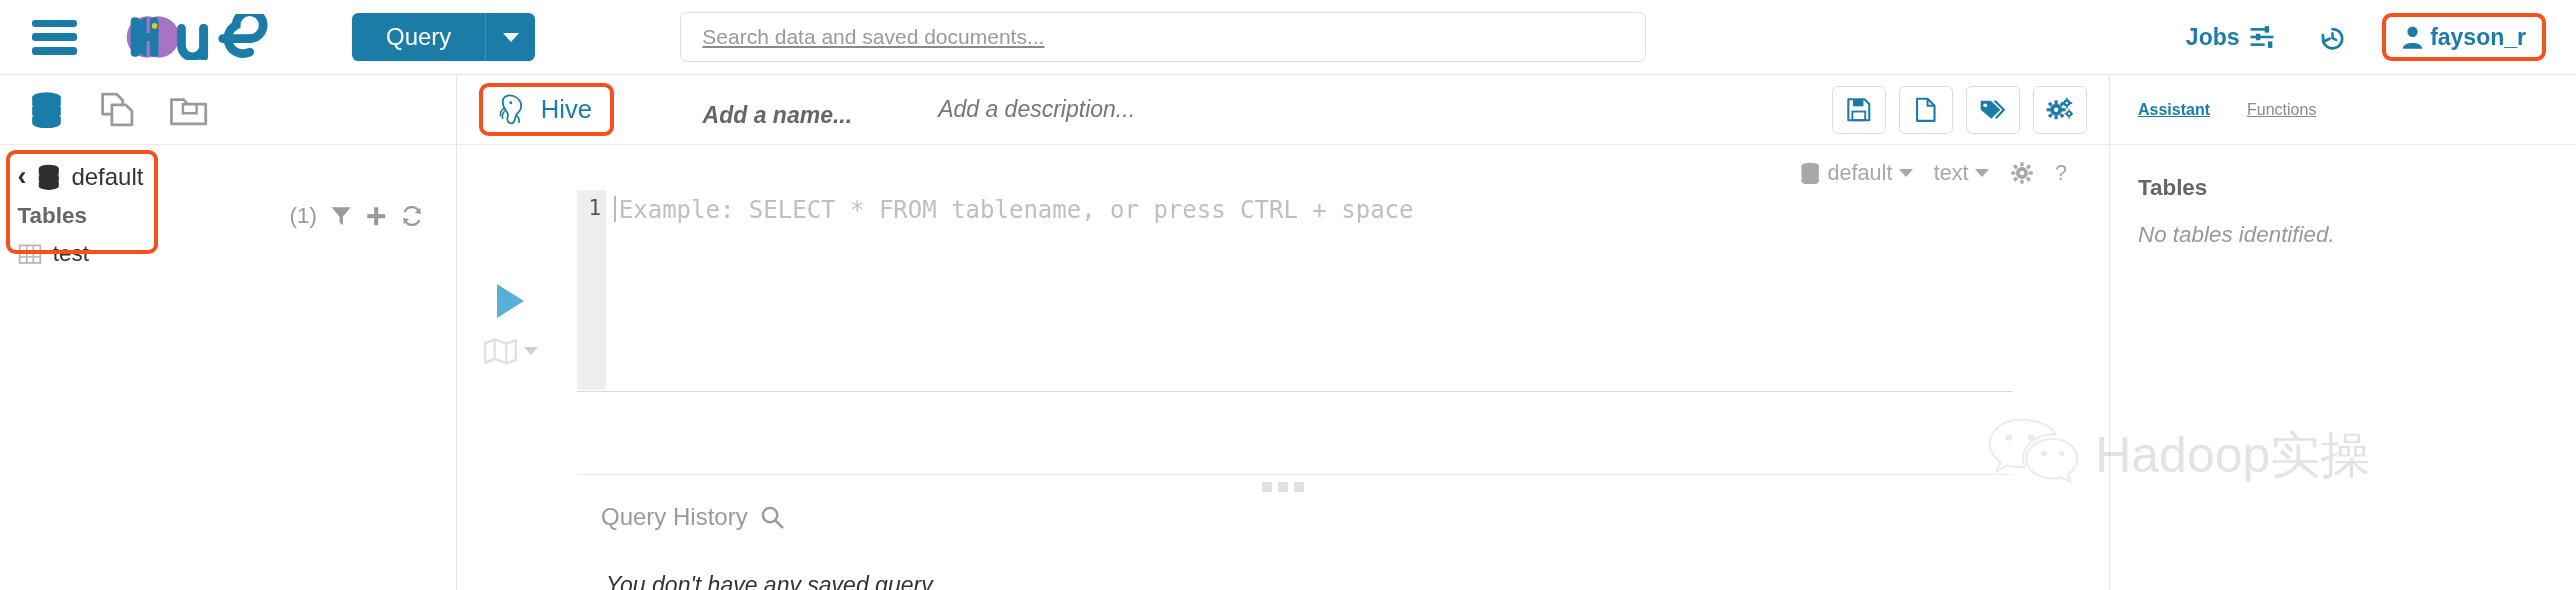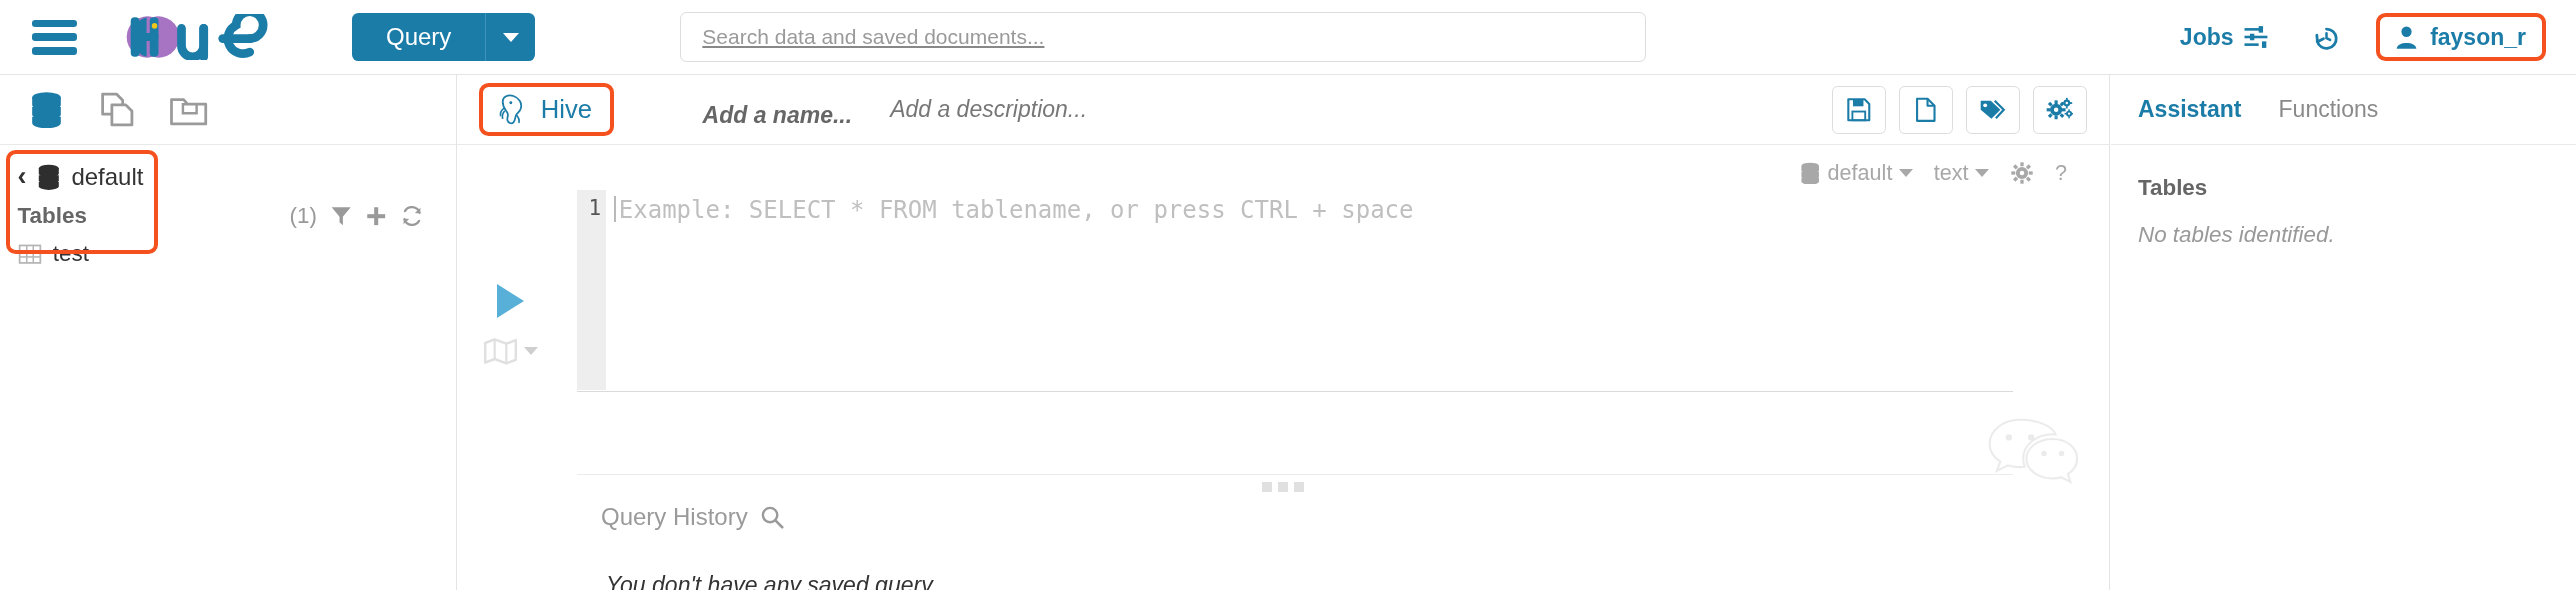--- a/index.html
+++ b/index.html
@@ -61,21 +61,21 @@
     display: flex; align-items: center; gap: 0;
   }
   .jobs-link {
     color: #1b7ca8; font-size: 23px; font-weight: bold;
     display: flex; align-items: center; gap: 9.6px; cursor: pointer;
   }
   .history-icon { margin-left: 42px; cursor: pointer; display:flex; }
   .user-box {
     margin-left: 35px;
     border: 4px solid #f4511e; border-radius: 9.6px;
-    padding: 6.4px 16px; display: flex; align-items: center; gap: 13px;
+    padding: 6.4px 16px; display: flex; align-items: center; gap: 7px;
     cursor: pointer;
   }
   .user-name { color: #1b7ca8; font-size: 23px; font-weight: bold; }
 
   
   .sidebar {
     position: absolute; top: 75px; left: 0;
     width: 457px; height: 516px;
     background: #ffffff; border-right: 1.6px solid #e4e4e4;
   }
@@ -134,21 +134,21 @@
     border: 4px solid #f4511e; border-radius: 9.6px;
     padding: 4.8px 17.6px 4.8px 12.8px;
     display: flex; align-items: center; gap: 9.6px; cursor: pointer;
   }
   .hive-label { color: #1b7ca8; font-size: 25.6px; }
   .add-name {
     margin-left: 75px; font-size: 23px; color: #666;
     font-style: italic; font-weight: bold; cursor: pointer; margin-top: 12px;
   }
   .add-desc {
-    margin-left: 24px; font-size: 23px; color: #777;
+    margin-left: 72px; font-size: 23px; color: #777;
     font-style: italic; cursor: pointer;
   }
   .editor-tools { margin-left: auto; display: flex; gap: 12.8px; }
   .tool-btn {
     width: 54px; height: 48px; border: 1.6px solid #dcdcdc; border-radius: 5.6px;
     background: #fff; display: flex; align-items: center; justify-content: center;
     cursor: pointer;
   }
 
   .editor-optbar {
@@ -233,21 +233,21 @@
 
   
   .assistant {
     position: absolute; top: 75px; left: 2111px;
     width: 465px; height: 516px; background: #ffffff;
   }
   .assistant-tabs {
     height: 70px; border-bottom: 1.6px solid #e9e9e9;
     display: flex; align-items: center; padding: 0 27px; gap: 37px;
   }
-  .atab { font-size: 23px; cursor: pointer; color: #8a8a8a; }
+  .atab { font-size: 16px; cursor: pointer; color: #8a8a8a; text-decoration: underline; }
   .atab.active { color: #1b7ca8; font-weight: bold; }
   .assist-section-title {
     margin: 30px 0 0 27px; font-size: 22.4px; font-weight: bold; color: #666;
   }
   .assist-empty {
     margin: 21px 13px 0 27px; font-size: 22.4px; color: #999; font-style: italic;
   }
 
   
   .watermark {
@@ -567,14 +567,15 @@
              C22.3 30.8 22 29.1 22 27.3 C22 18.7 30.3 12 40.4 12
              C41 12 41.6 12 42.2 12.1 C40.2 6.8 30.9 3 20 3 Z" fill="none" stroke="#888" stroke-width="1.3"></path>
     <circle cx="13" cy="14" r="2" fill="#888"></circle>
     <circle cx="27" cy="14" r="2" fill="#888"></circle>
     <path d="M40.4 15 C31.3 15 24 20.5 24 27.3 C24 34.2 31.3 39.7 40.4 39.7
              C42.3 39.7 44.1 39.4 45.8 38.9 L51.5 41.8 L49.9 36.9
              C53.4 34.7 55.7 31.2 55.7 27.3 C55.7 20.5 49.4 15 40.4 15 Z" fill="#ffffff" stroke="#888" stroke-width="1.3"></path>
     <circle cx="35" cy="24" r="1.7" fill="#888"></circle>
     <circle cx="46" cy="24" r="1.7" fill="#888"></circle>
   </svg>
+  <span class="wm-text">Hadoop实操</span>
 </div>
 
 
 </body></html>

